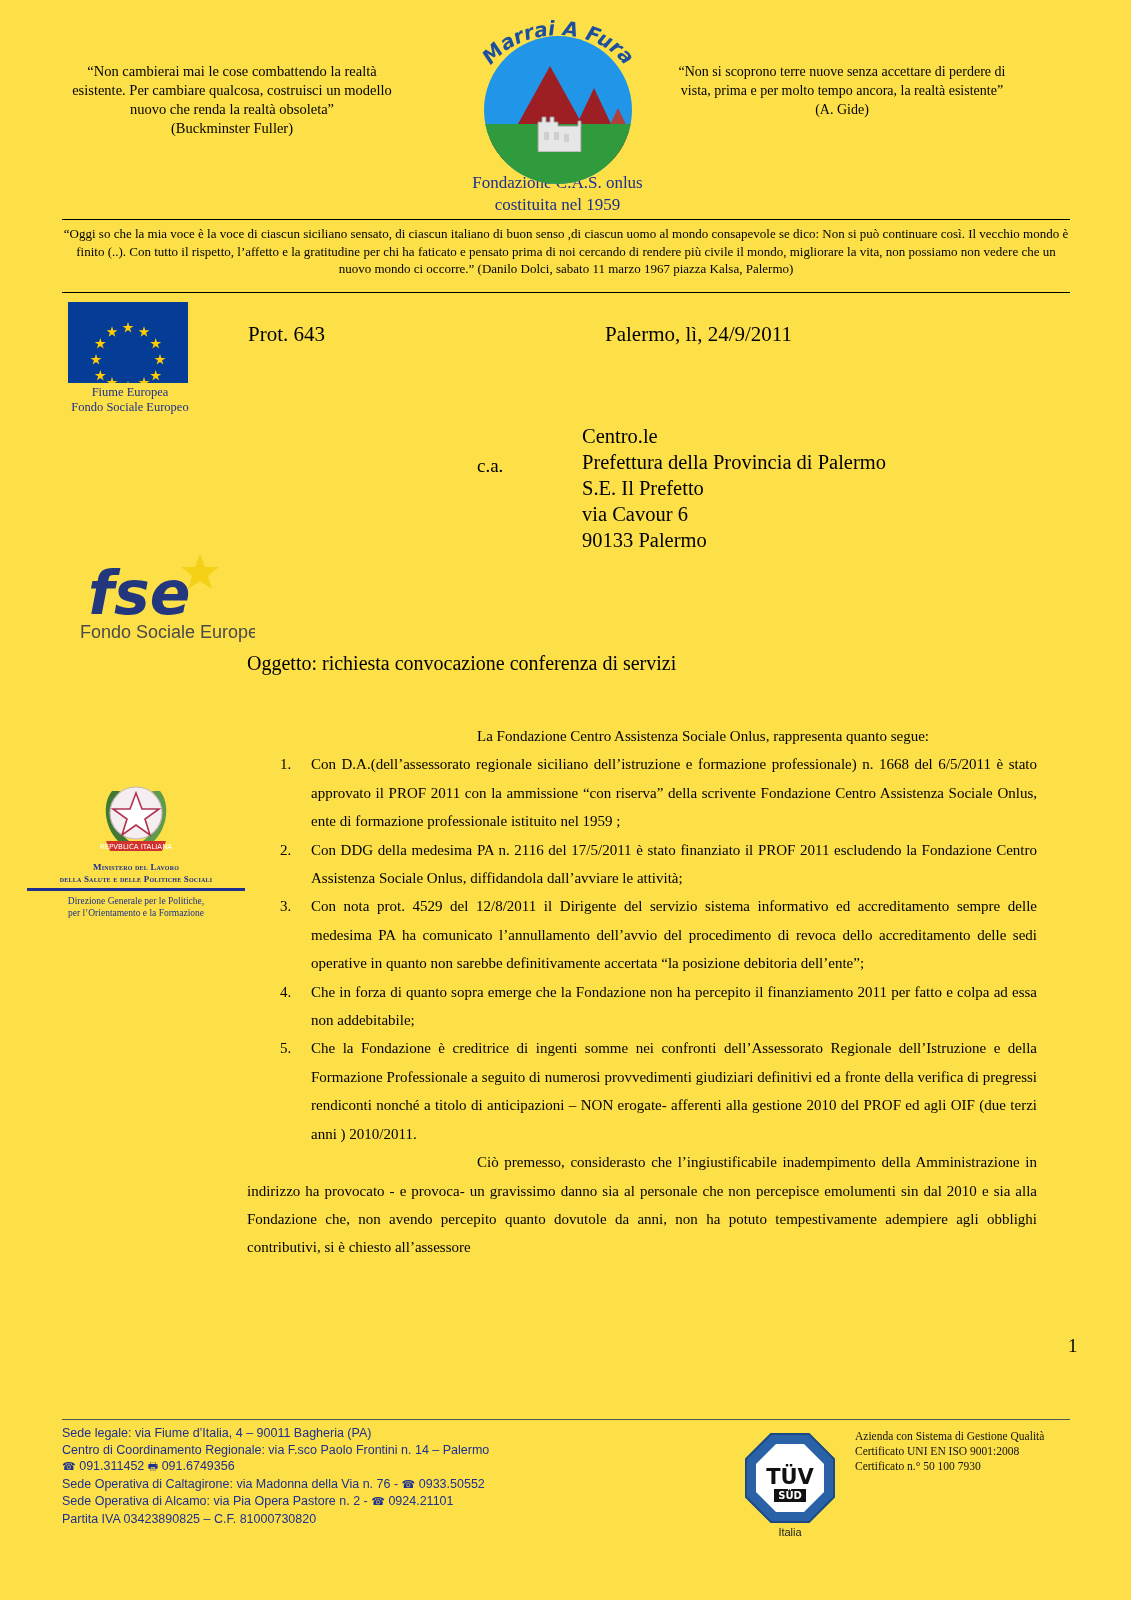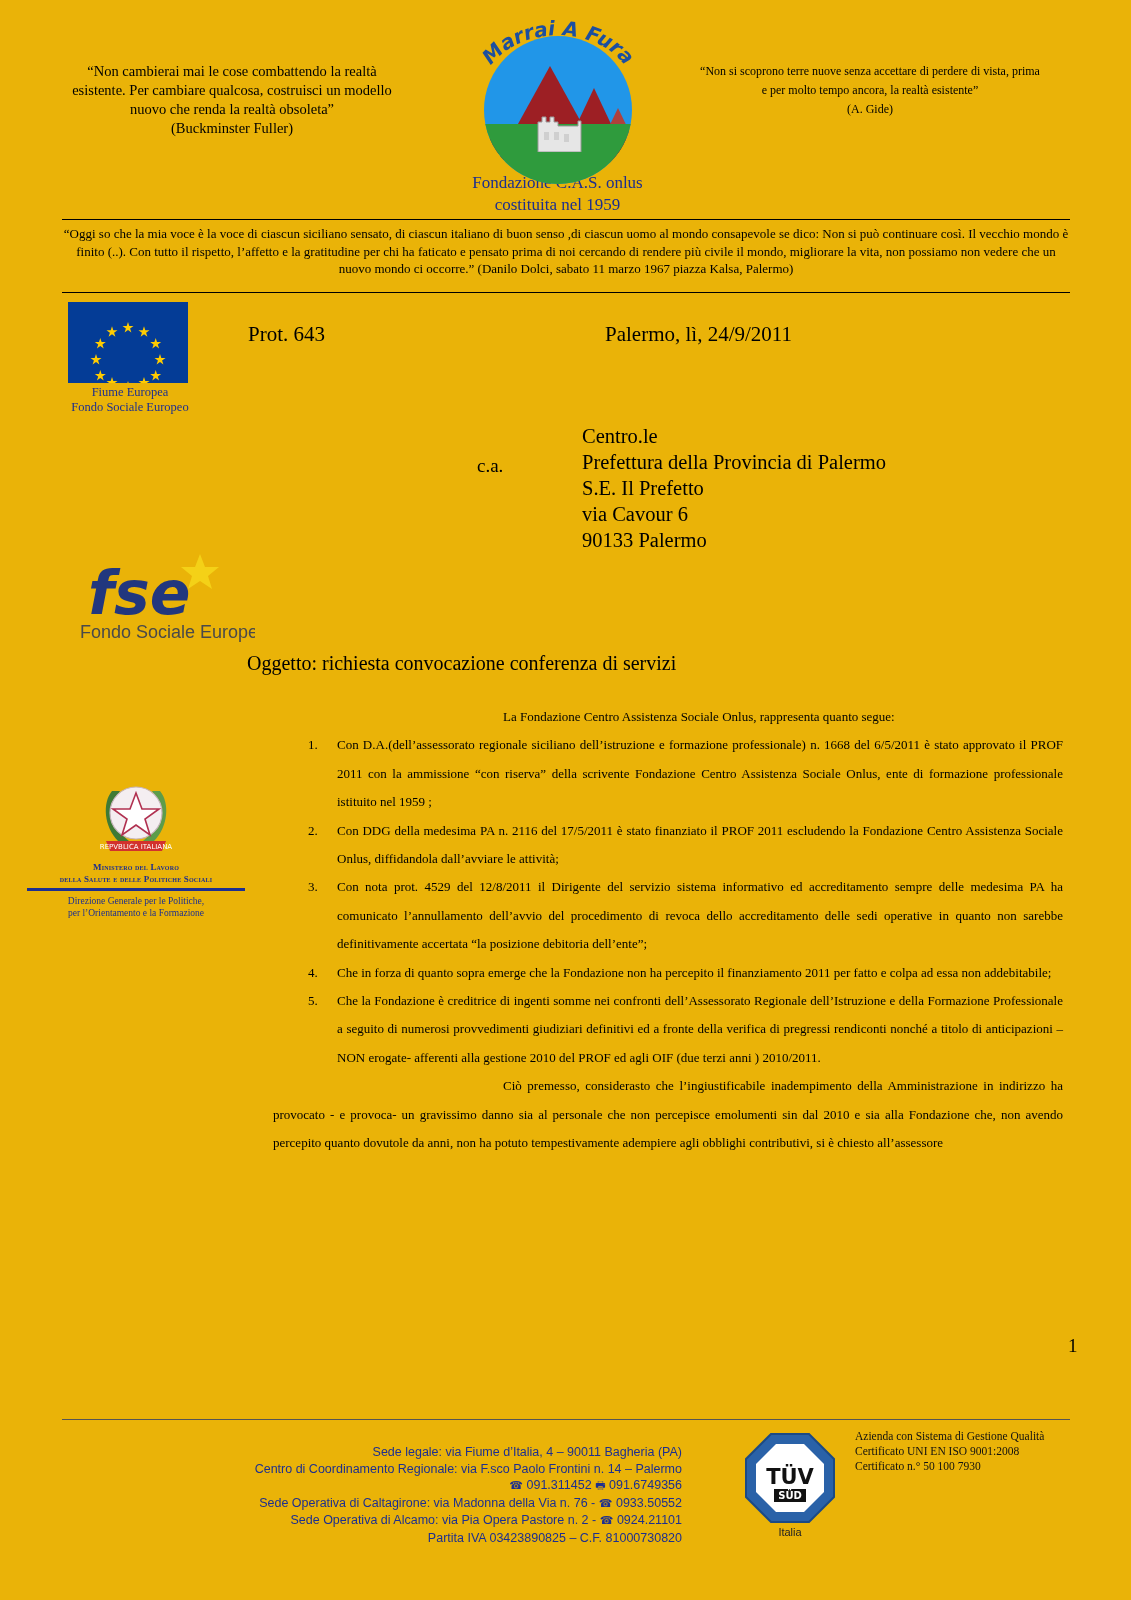--- a/index.html
+++ b/index.html
@@ -10,45 +10,45 @@
   }
   body {
     font-family: "Liberation Serif", serif;
     color: #000000;
   }
   .page {
     position: relative;
     width: 1131px;
     height: 1600px;
     margin: 0 auto;
-    background: #eab308;
+    background: #fde047;
     overflow: hidden;
   }
 
   
   .header {
     position: absolute;
     left: 0; top: 0;
     width: 1131px;
     height: 215px;
   }
   .quote-left {
     position: absolute;
     left: 62px; top: 62px;
     width: 340px;
     text-align: center;
     font-size: 14.5px;
     line-height: 19px;
   }
   .quote-right {
     position: absolute;
-    left: 700px; top: 62px;
+    left: 672px; top: 62px;
     width: 340px;
     text-align: center;
-    font-size: 12px;
+    font-size: 14px;
     line-height: 19px;
   }
 
   
   .logo-wrap {
     position: absolute;
     left: 455px; top: 18px;
     width: 205px;
     text-align: center;
   }
@@ -231,26 +231,25 @@
     font-size: 19px;
   }
   .oggetto {
     position: absolute;
     left: 247px; top: 652px;
     font-size: 20px;
   }
 
   .body-text {
     position: absolute;
-    left: 247px; top: 703px;
+    left: 247px; top: 722px;
     width: 790px;
-    font-size: 13px;
+    font-size: 15px;
     line-height: 28.4px;
     text-align: justify;
-    margin-left: 26px;
   }
   .body-text p { margin: 0; }
   .p-indent { text-indent: 230px; }
   ol.claims {
     margin: 0;
     padding-left: 48px;
     list-style-position: outside;
   }
   ol.claims li {
     text-align: justify;
@@ -269,26 +268,25 @@
   .footer-rule {
     position: absolute;
     left: 62px; top: 1419px;
     width: 1008px;
     border-top: 1.1px solid #555;
   }
   .footer {
     position: absolute;
     left: 62px; top: 1425px;
     width: 620px;
-    text-align: right;
+    text-align: left;
     font-family: "Liberation Sans", sans-serif;
     font-size: 12.5px;
     line-height: 16.6px;
     color: #1d2f8f;
-    margin-top: 19px;
   }
   .footer a { color: #1d2f8f; }
   .ic { font-family: "DejaVu Sans", sans-serif; font-size: 11px; }
 
   .tuv {
     position: absolute;
     left: 735px; top: 1432px;
     width: 110px;
     text-align: center;
   }

